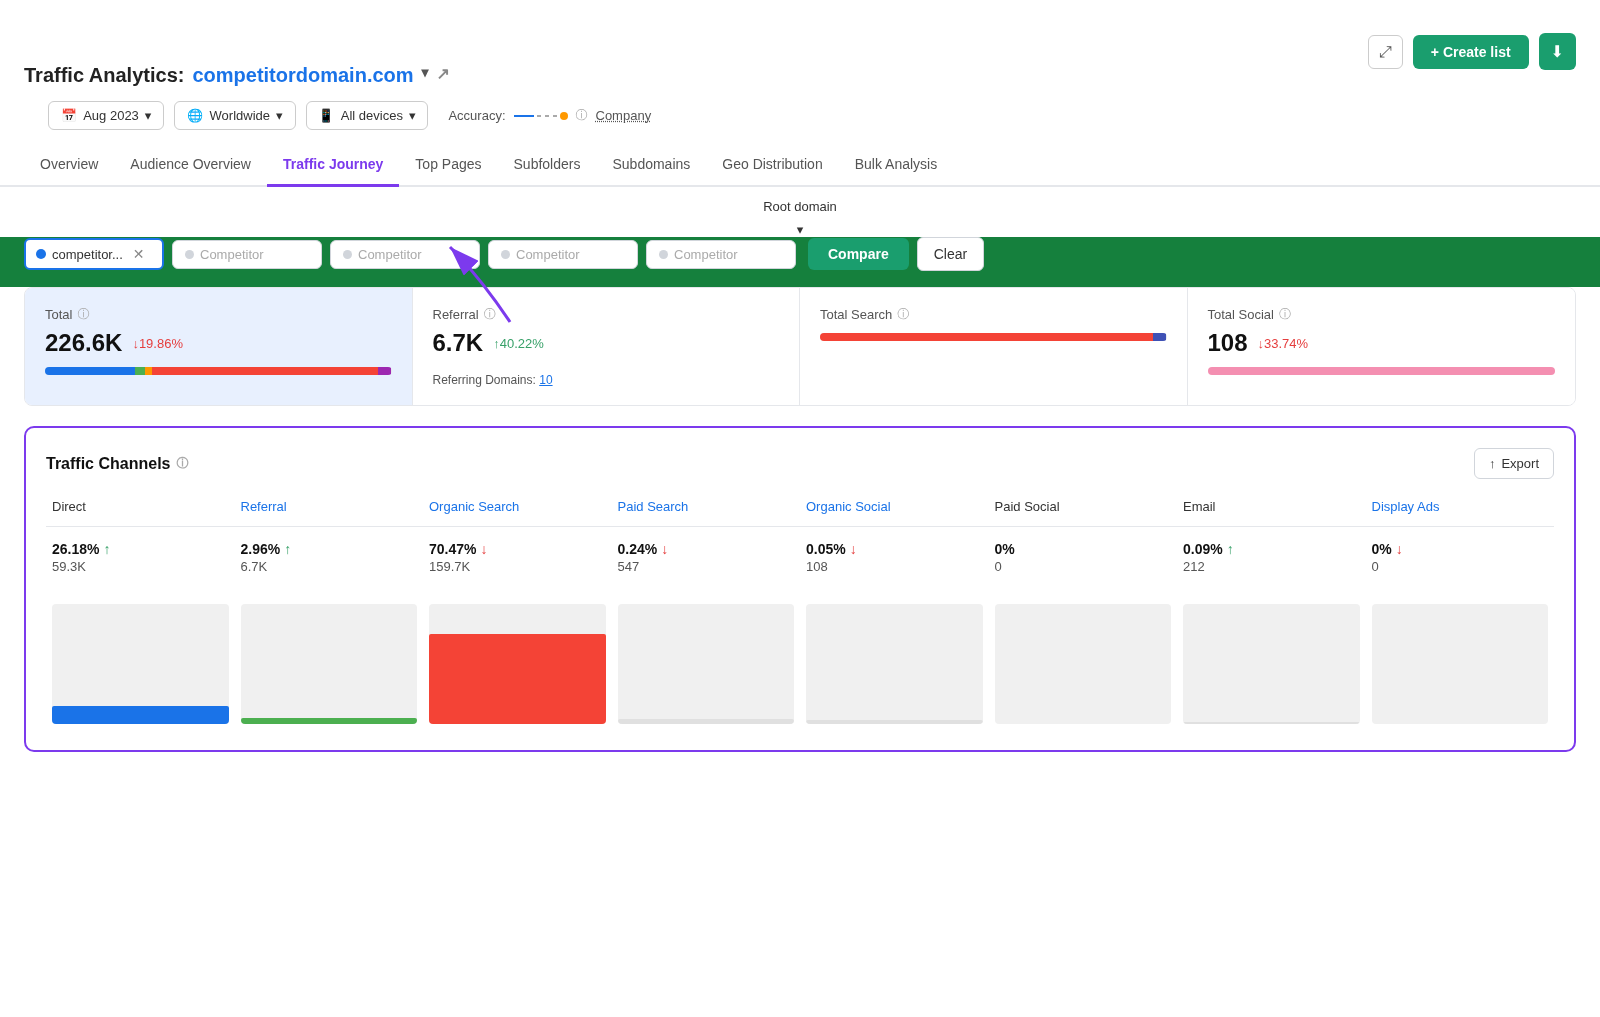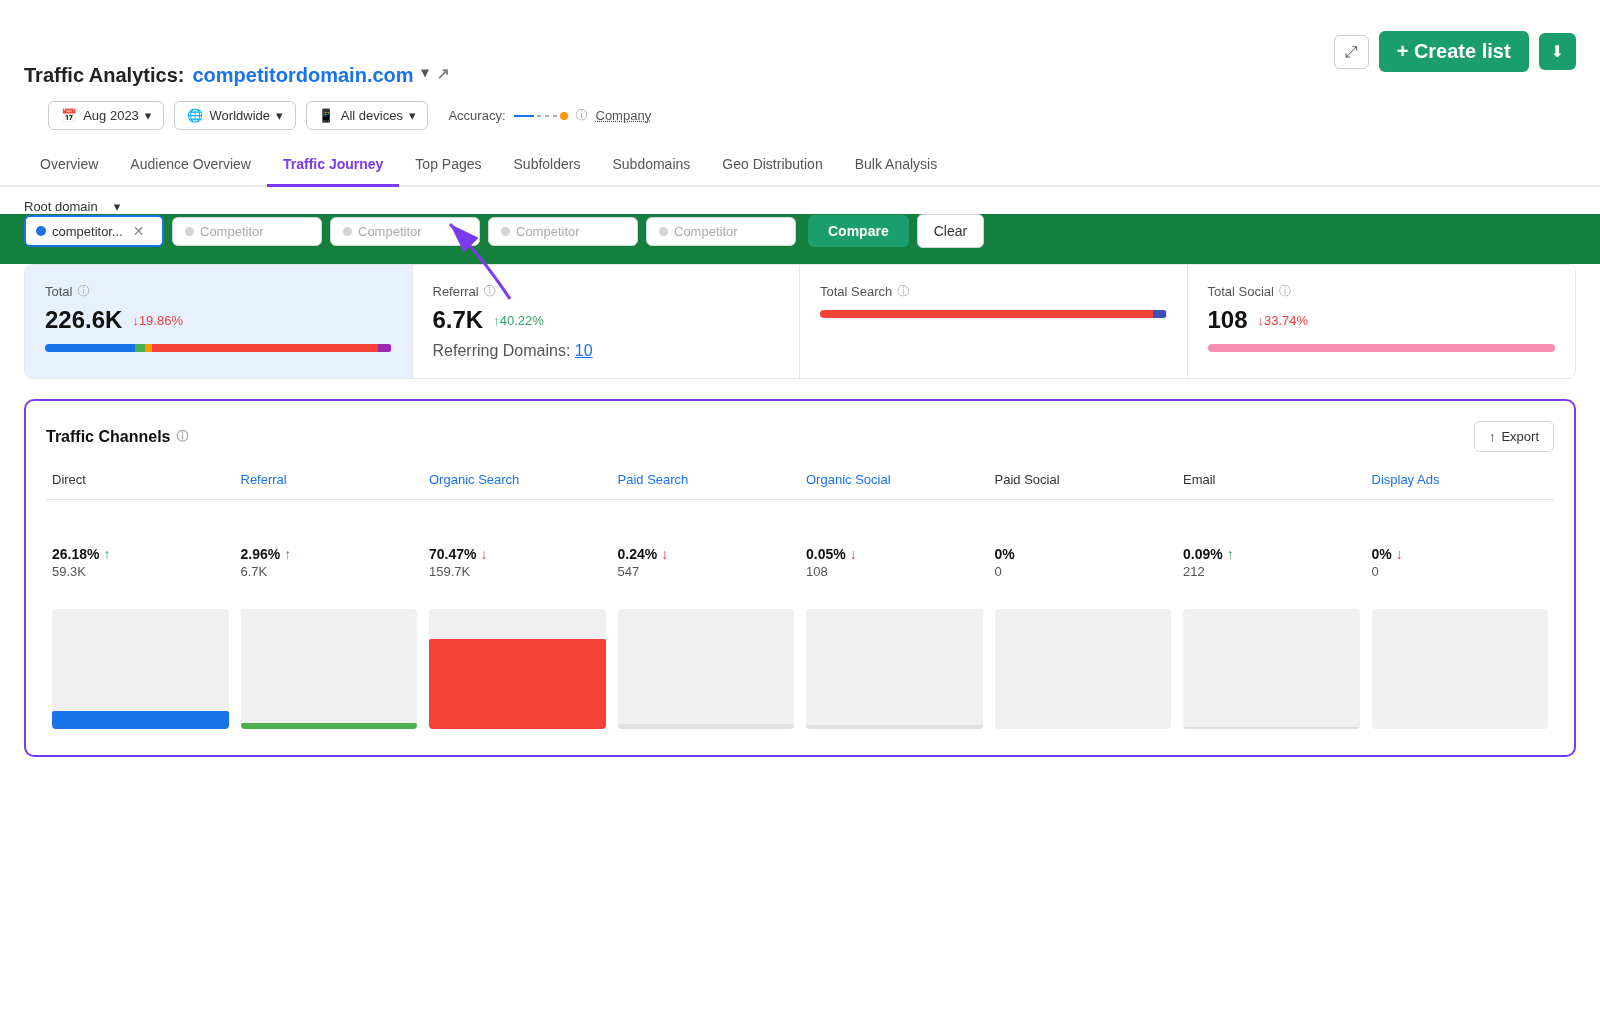--- a/index.html
+++ b/index.html
@@ -10,75 +10,75 @@
     
     .header { padding: 16px 24px 0; background: #fff; }
     .header-top { display: flex; align-items: center; justify-content: space-between; margin-bottom: 14px; }
     .header-title { display: flex; align-items: flex-start; gap: 8px; font-size: 20px; font-weight: 600; color: #222; margin-top: 48px; }
     .header-title .domain-link { color: #1a73e8; cursor: pointer; }
     .header-title .dropdown-arrow { color: #555; font-size: 14px; cursor: pointer; }
     .header-title .external-link { color: #888; font-size: 16px; cursor: pointer; }
 
     .header-actions { display: flex; align-items: center; gap: 10px; }
     .btn-expand { border: 1px solid #ccc; background: #fff; padding: 7px 10px; border-radius: 6px; cursor: pointer; font-size: 16px; color: #555; }
-    .btn-create-list { background: #1a9e6e; color: #fff; border: none; padding: 9px 18px; border-radius: 6px; font-size: 20px; font-weight: 600; cursor: pointer; display: flex; align-items: center; gap: 6px; }
+    .btn-create-list { background: #1a9e6e; color: #fff; border: none; padding: 9px 18px; border-radius: 6px; font-size: 14px; font-weight: 600; cursor: pointer; display: flex; align-items: center; gap: 6px; }
     .btn-download { background: #1a9e6e; color: #fff; border: none; padding: 9px 12px; border-radius: 6px; font-size: 16px; cursor: pointer; }
 
     
     .filters { display: flex; align-items: center; gap: 10px; padding: 0 24px 14px; background: #fff; }
     .filter-btn { display: flex; align-items: center; gap: 6px; border: 1px solid #ccc; background: #fff; padding: 6px 12px; border-radius: 6px; cursor: pointer; font-size: 13px; color: #333; }
     .accuracy-section { display: flex; align-items: center; gap: 8px; margin-left: 10px; font-size: 13px; color: #555; }
     .accuracy-dots { display: flex; align-items: center; gap: 3px; }
     .dot-line { width: 20px; height: 2px; background: #1a73e8; }
     .dot-orange { width: 8px; height: 8px; border-radius: 50%; background: #f90; }
 
     
     .nav-tabs { display: flex; align-items: flex-end; gap: 0; padding: 0 24px; border-bottom: 2px solid #e5e7eb; background: #fff; }
     .nav-tab { padding: 12px 16px; font-size: 14px; color: #555; cursor: pointer; border-bottom: 3px solid transparent; margin-bottom: -2px; white-space: nowrap; }
     .nav-tab.active { color: #7c3aed; border-bottom: 3px solid #7c3aed; font-weight: 600; }
-    .root-domain-btn { display: flex; align-items: center; gap: 16px; font-size: 13px; color: #333; cursor: pointer; font-weight: 500; }
+    .root-domain-btn { display: flex; align-items: center; gap: 8px; font-size: 13px; color: #333; cursor: pointer; font-weight: 500; flex-direction: column; }
 
     
     .competitor-row { display: flex; align-items: center; gap: 8px; padding: 0 24px 16px; background: #15803d; }
     .competitor-chip { display: flex; align-items: center; gap: 6px; background: #fff; border: 2px solid #1a73e8; border-radius: 6px; padding: 6px 10px; font-size: 13px; color: #333; min-width: 140px; }
     .chip-dot { width: 10px; height: 10px; border-radius: 50%; background: #1a73e8; flex-shrink: 0; }
     .chip-close { color: #888; cursor: pointer; font-size: 14px; margin-left: 4px; }
     .competitor-input { display: flex; align-items: center; gap: 6px; background: #fff; border: 1px solid #d1d5db; border-radius: 6px; padding: 6px 12px; font-size: 13px; color: #aaa; min-width: 150px; cursor: pointer; }
     .input-dot { width: 9px; height: 9px; border-radius: 50%; background: #d1d5db; flex-shrink: 0; }
     .btn-compare { background: #1a9e6e; color: #fff; border: none; padding: 8px 20px; border-radius: 6px; font-size: 14px; font-weight: 600; cursor: pointer; margin-left: 4px; }
     .btn-clear { background: #fff; color: #333; border: 1px solid #d1d5db; padding: 8px 16px; border-radius: 6px; font-size: 14px; cursor: pointer; }
 
     
     .stats-row { display: grid; grid-template-columns: 1fr 1fr 1fr 1fr; gap: 0; margin: 0 24px 20px; border: 1px solid #e5e7eb; border-radius: 8px; overflow: hidden; }
     .stat-card { padding: 18px 20px; background: #fff; border-right: 1px solid #e5e7eb; }
     .stat-card:last-child { border-right: none; }
     .stat-card.active-card { background: #e8f0fe; }
     .stat-label { font-size: 13px; color: #555; margin-bottom: 6px; display: flex; align-items: center; gap: 5px; }
     .stat-value { font-size: 24px; font-weight: 700; color: #111; display: flex; align-items: center; gap: 10px; }
     .stat-change-down { color: #e53e3e; font-size: 13px; font-weight: 500; }
     .stat-change-up { color: #38a169; font-size: 13px; font-weight: 500; }
-    .stat-sub { font-size: 16px; color: #555; margin-top: 8px; }
+    .stat-sub { font-size: 12px; color: #555; margin-top: 16px; }
     .stat-sub a { color: #1a73e8; }
     .stat-bar { margin-top: 10px; height: 8px; border-radius: 4px; background: #e5e7eb; overflow: hidden; display: flex; }
     .bar-segment { height: 100%; }
 
     
     .channels-section { margin: 0 24px 24px; border: 2px solid #7c3aed; border-radius: 10px; padding: 20px; background: #fff; }
     .channels-header { display: flex; align-items: center; justify-content: space-between; margin-bottom: 16px; }
     .channels-title { font-size: 16px; font-weight: 700; color: #111; display: flex; align-items: flex-start; gap: 6px; }
     .btn-export { border: 1px solid #d1d5db; background: #fff; padding: 7px 14px; border-radius: 6px; font-size: 13px; cursor: pointer; display: flex; align-items: center; gap: 6px; color: #333; }
 
     .channels-table { width: 100%; }
     .channels-table-header { display: grid; grid-template-columns: repeat(8, 1fr); border-bottom: 1px solid #e5e7eb; padding-bottom: 8px; margin-bottom: 8px; }
     .col-header { font-size: 13px; color: #333; padding: 4px 6px; }
     .col-header.link { color: #1a73e8; cursor: pointer; }
 
     .channels-table-body { display: grid; grid-template-columns: repeat(8, 1fr); }
     .col-body { padding: 6px; }
-    .col-metric { font-size: 14px; font-weight: 600; color: #111; display: flex; align-items: center; gap: 4px; margin-top: 32px; }
+    .col-metric { font-size: 14px; font-weight: 600; color: #111; display: flex; align-items: center; gap: 4px; }
     .col-count { font-size: 13px; color: #555; margin-top: 2px; }
     .arrow-up { color: #38a169; }
     .arrow-down { color: #e53e3e; }
 
     
     .mini-chart { height: 120px; margin-top: 10px; background: #f0f0f0; border-radius: 4px; position: relative; overflow: hidden; }
     .mini-bar { position: absolute; bottom: 0; left: 0; right: 0; border-radius: 2px 2px 0 0; }
 
     .info-icon { color: #aaa; font-size: 12px; cursor: help; }
   </style>

